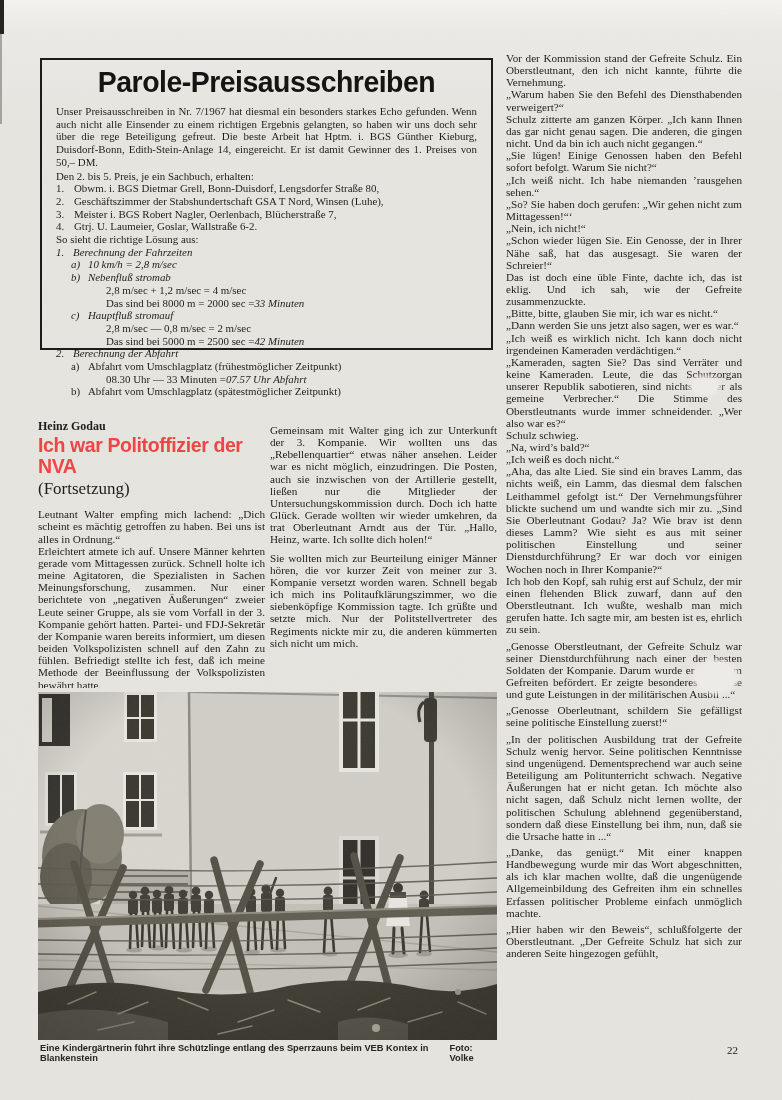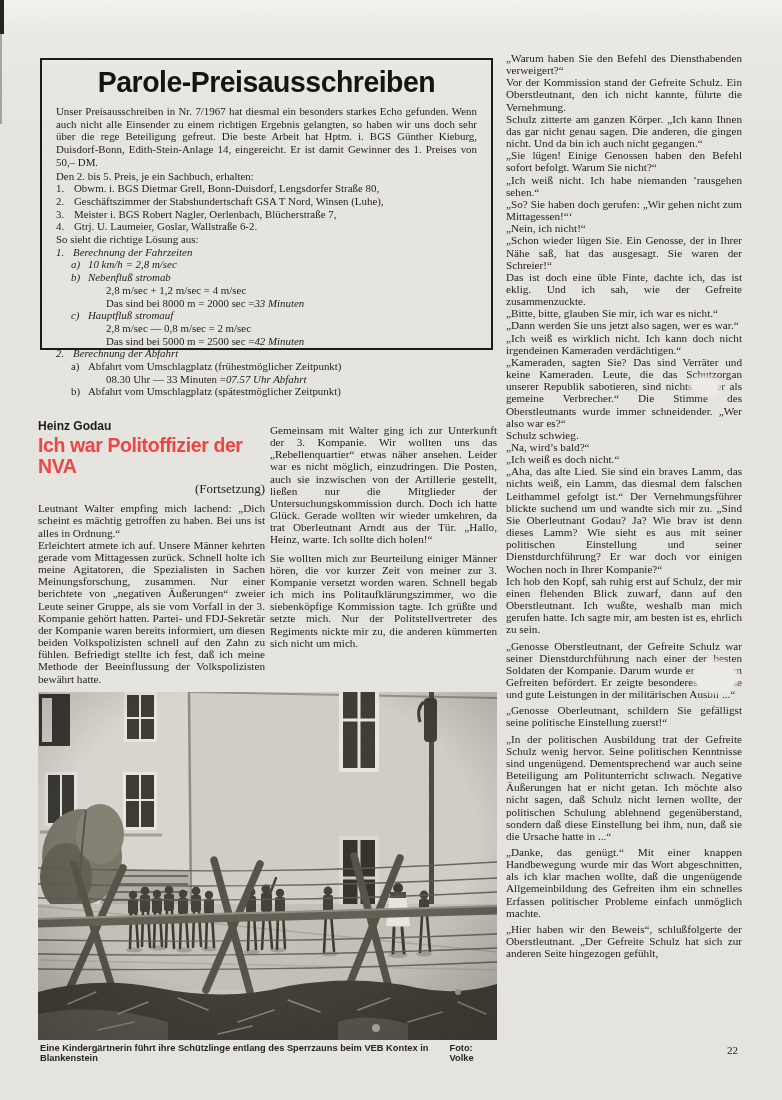--- a/index.html
+++ b/index.html
@@ -27,24 +27,24 @@
   .sol-line.it{font-style:italic;}
   .sol-line em{font-style:italic;}
   .ind1{margin-left:15px;}
   .ind2{margin-left:50px;}
 
   
   .col{position:absolute;text-align:justify;font-size:11.2px;line-height:12.15px;overflow:hidden;}
   .col-left{left:38px;top:420px;width:227px;height:268px;}
   .col-mid{left:270px;top:424px;width:227px;height:262px;}
   .col-right{left:506px;top:52px;width:236px;height:1010px;}
-  .author{font-family:Liberation Sans, sans-serif;font-weight:bold;font-size:12px;margin:0 0 3px 0;text-align:left;}
+  .author{font-family:Liberation Serif, serif;font-weight:bold;font-size:12px;margin:0 0 3px 0;text-align:left;}
   .headline{font-family:"Liberation Sans",sans-serif;font-weight:bold;font-size:19.5px;
             letter-spacing:-.4px;line-height:21px;margin:0 0 6px 0;text-align:left;color:#ef4444;}
-  .subtitle{font-size:13px;margin:0 0 7px 0;text-align:right;}
+  .subtitle{font-size:17px;margin:0 0 13px 0;text-align:left;}
   .body-p{margin:0;}
   .body-p.gap{margin-top:4px;}
   .body-p.gap6{margin-top:6px;}
 
   
   .blotch{position:absolute;background:#eeece8;border-radius:50%;box-shadow:0 0 4px 3px #eeece8;}
   .blotch1{left:692px;top:379px;width:26px;height:14px;}
   .blotch2{left:696px;top:663px;width:40px;height:28px;}
 
   
@@ -145,22 +145,22 @@
   <p class="body-p">Leutnant Walter empfing mich lachend: „Dich scheint es mächtig getroffen zu haben. Bei uns ist alles in Ordnung.“</p>
   <p class="body-p">Erleichtert atmete ich auf. Unsere Männer kehrten gerade vom Mittagessen zurück. Schnell holte ich meine Agitatoren, die Spezialisten in Sachen Meinungsforschung, zusammen. Nur einer berichtete von „negativen Äußerungen“ zweier Leute seiner Gruppe, als sie vom Vorfall in der 3. Kompanie gehört hatten. Partei- und FDJ-Sekretär der Kompanie waren bereits informiert, um diesen beiden Volkspolizisten schnell auf den Zahn zu fühlen. Befriedigt stellte ich fest, daß ich meine Methode der Beeinflussung der Volkspolizisten bewährt hatte.</p>
 </div>
 
 <div class="col col-mid">
   <p class="body-p">Gemeinsam mit Walter ging ich zur Unterkunft der 3. Kompanie. Wir wollten uns das „Rebellenquartier“ etwas näher ansehen. Leider war es nicht möglich, einzudringen. Die Posten, auch sie inzwischen von der Artillerie gestellt, ließen nur die Mitglieder der Untersuchungskommission durch. Doch ich hatte Glück. Gerade wollten wir wieder umkehren, da trat Oberleutnant Arndt aus der Tür. „Hallo, Heinz, warte. Ich sollte dich holen!“</p>
   <p class="body-p gap6">Sie wollten mich zur Beurteilung einiger Männer hören, die vor kurzer Zeit von meiner zur 3. Kompanie versetzt worden waren. Schnell begab ich mich ins Politaufklärungszimmer, wo die siebenköpfige Kommission tagte. Ich grüßte und setzte mich. Nur der Politstellvertreter des Regiments nickte mir zu, die anderen kümmerten sich nicht um mich.</p>
 </div>
 
 <div class="col col-right">
+  <p class="body-p">Vor der Kommission stand der Gefreite Schulz. Ein Oberstleutnant, den ich nicht kannte, führte die Vernehmung.</p>
   <p class="body-p">„Warum haben Sie den Befehl des Diensthabenden verweigert?“</p>
-  <p class="body-p">Vor der Kommission stand der Gefreite Schulz. Ein Oberstleutnant, den ich nicht kannte, führte die Vernehmung.</p>
   <p class="body-p">Schulz zitterte am ganzen Körper. „Ich kann Ihnen das gar nicht genau sagen. Die anderen, die gingen nicht. Und da bin ich auch nicht gegangen.“</p>
   <p class="body-p">„Sie lügen! Einige Genossen haben den Befehl sofort befolgt. Warum Sie nicht?“</p>
   <p class="body-p">„Ich weiß nicht. Ich habe niemanden ’rausgehen sehen.“</p>
   <p class="body-p">„So? Sie haben doch gerufen: „Wir gehen nicht zum Mittagessen!“‘</p>
   <p class="body-p">„Nein, ich nicht!“</p>
   <p class="body-p">„Schon wieder lügen Sie. Ein Genosse, der in Ihrer Nähe saß, hat das ausgesagt. Sie waren der Schreier!“</p>
   <p class="body-p">Das ist doch eine üble Finte, dachte ich, das ist eklig. Und ich sah, wie der Gefreite zusammenzuckte.</p>
   <p class="body-p">„Bitte, bitte, glauben Sie mir, ich war es nicht.“</p>
   <p class="body-p">„Dann werden Sie uns jetzt also sagen, wer es war.“</p>
   <p class="body-p">„Ich weiß es wirklich nicht. Ich kann doch nicht irgendeinen Kameraden verdächtigen.“</p>

